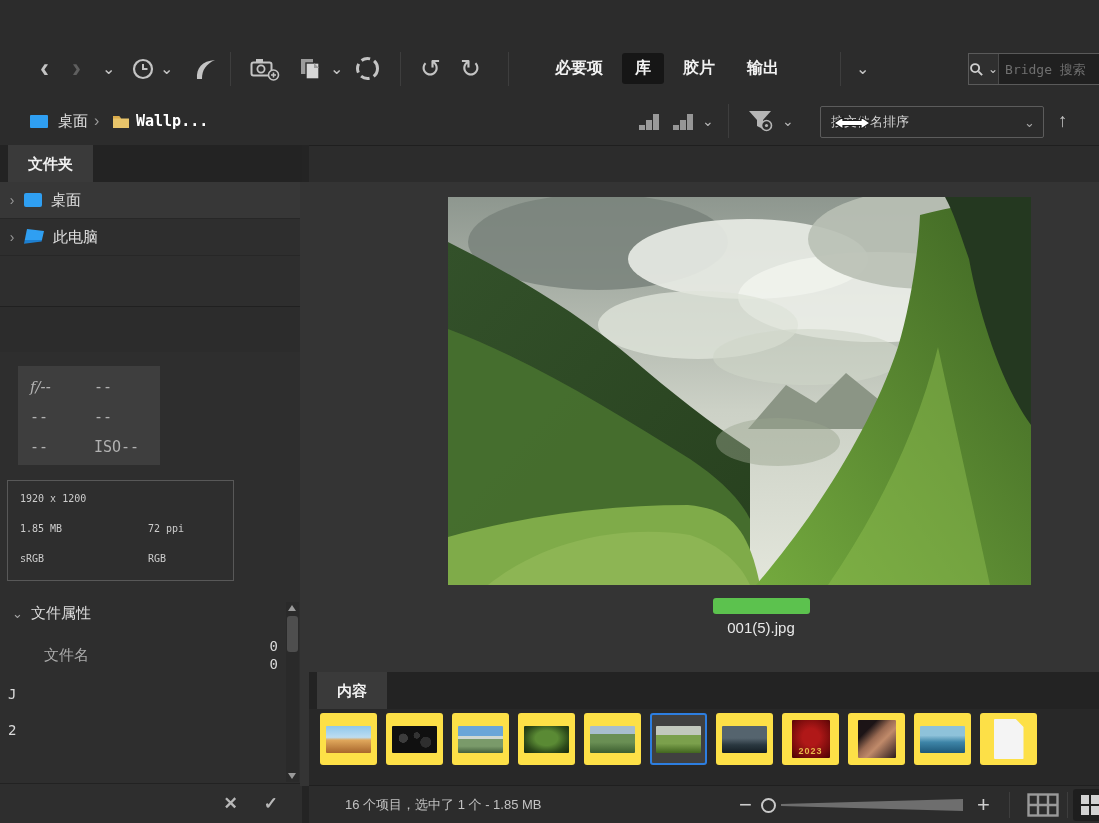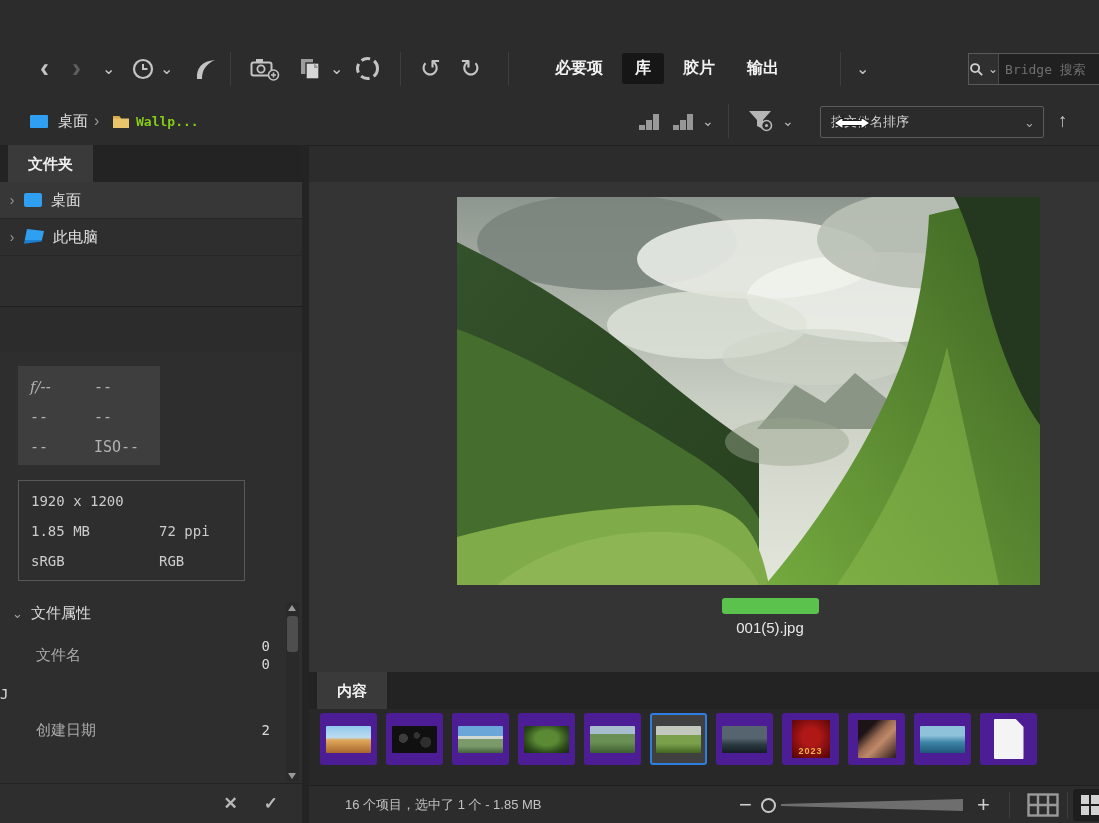--- a/index.html
+++ b/index.html
@@ -26,21 +26,21 @@
              background:#202020;display:flex;align-items:stretch;}
   .search-left{width:50px;background:#2f2f2f;border-right:1px solid #4a4a4a;display:flex;align-items:center;justify-content:center;gap:4px;color:#c9c9c9;}
   .searchbox input{flex:1;border:none;background:transparent;color:#a0a0a0;outline:none;
                    font-family:"DejaVu Sans Mono",monospace;font-size:13px;padding:0 6px;}
   .searchbox input::placeholder{color:#6f6f6f;}
 
   
   .pathbar{position:absolute;top:97px;left:0;width:100%;height:48px;background:#2c2c2c;border-bottom:1px solid #1f1f1f;}
   .pathbar .pb{position:absolute;top:0;height:48px;display:flex;align-items:center;}
   .deskic{width:18px;height:13px;background:#2f9ff2;border-radius:1px;}
-  .crumb-label{font-family:"DejaVu Sans Mono",monospace;font-size:13px;color:#84cc16;font-weight:bold;}
+  .crumb-label{font-family:"DejaVu Sans Mono",monospace;font-size:15px;color:#ffffff;font-weight:bold;}
   .sortbox{position:absolute;left:820px;top:9px;width:222px;height:30px;border:1px solid #5c5c5c;border-radius:2px;
            display:flex;align-items:center;background:#2b2b2b;}
   .sortbox .slabel{font-size:13px;color:#d2d2d2;padding-left:10px;flex:1;}
   .sortbox .schev{color:#a7a7a7;font-size:13px;padding-right:8px;}
 
   
   .tabstrip{position:absolute;background:#232323;display:flex;align-items:flex-end;}
   .ptab{height:37px;line-height:37px;background:#3a3a3a;font-weight:bold;font-size:15px;color:#f0f0f0;
         padding:0 20px;margin-left:8px;}
   .hgap{position:absolute;top:306px;left:0;width:302px;height:9px;background:#2c2c2c;border-top:1px solid #202020;}
@@ -57,51 +57,51 @@
                  clip-path:polygon(15% 0,100% 12%,88% 78%,0 92%);height:16px;}
   .tree-label{font-size:15px;color:#e2e2e2;}
 
   
   .meta-body{position:absolute;top:352px;left:0;width:302px;height:431px;background:#2e2e2e;overflow:hidden;}
   .placard{position:absolute;left:18px;top:14px;width:142px;height:99px;background:#3e3e3e;
            font-family:"DejaVu Sans Mono",monospace;font-size:15px;color:#b2b2b2;}
   .placard .prow{position:absolute;left:12px;right:8px;display:flex;}
   .placard .c1{width:64px;}
   .placard .fstop{font-family:"DejaVu Serif",serif;font-style:italic;}
-  .infobox{position:absolute;left:18px;top:128px;width:225px;height:99px;border:1px solid #585858;
-           font-family:"DejaVu Sans Mono",monospace;font-size:14px;color:#cccccc;}
+  .infobox{position:absolute;left:7px;top:128px;width:225px;height:99px;border:1px solid #585858;
+           font-family:"DejaVu Sans Mono",monospace;font-size:10px;color:#cccccc;}
   .infobox .irow{position:absolute;left:12px;right:6px;display:flex;}
   .infobox .ic1{width:128px;}
   .props-head{position:absolute;left:12px;top:252px;display:flex;align-items:center;gap:8px;
               font-size:15px;color:#dcdcdc;}
   .props-head .hchev{color:#a5a5a5;font-size:13px;}
-  .prop-rows{position:absolute;left:0;top:282px;width:280px;}
+  .prop-rows{position:absolute;left:8px;top:282px;width:280px;}
   .prop-row{display:flex;align-items:center;min-height:30px;padding:3px 0;}
   .plabel{font-size:15px;color:#ababab;padding-left:36px;flex:1;}
   .pvals{font-family:"DejaVu Sans Mono",monospace;font-size:14px;color:#dadada;text-align:right;padding-right:10px;line-height:18px;}
   .mscroll{position:absolute;right:3px;top:250px;width:13px;height:180px;background:#2a2a2a;}
   .mscroll .tri-up{position:absolute;top:3px;left:2px;width:0;height:0;border-left:4px solid transparent;border-right:4px solid transparent;border-bottom:6px solid #9a9a9a;}
   .mscroll .tri-dn{position:absolute;bottom:3px;left:2px;width:0;height:0;border-left:4px solid transparent;border-right:4px solid transparent;border-top:6px solid #9a9a9a;}
   .mscroll .thumb{position:absolute;top:14px;left:1px;width:11px;height:36px;background:#4e4e4e;}
   .left-actions{position:absolute;top:783px;left:0;width:302px;height:40px;background:#2e2e2e;border-top:1px solid #222;
                 display:flex;justify-content:flex-end;align-items:center;gap:26px;padding-right:0;box-sizing:border-box;}
   .act{color:#b8b8b8;font-size:17px;font-weight:bold;}
   .act.x{margin-right:0;}
   .act.chk{margin-right:24px;}
 
   
-  .preview-body{position:absolute;top:182px;left:309px;right:0;height:604px;background:#343434;}
+  .preview-body{position:absolute;top:182px;left:300px;right:0;height:604px;background:#343434;}
   .pimg{position:absolute;left:148px;top:15px;width:583px;height:388px;}
   .label-bar{position:absolute;left:413px;top:416px;width:97px;height:16px;border-radius:3px;background:#5cc24e;}
   .fname{position:absolute;left:361px;top:437px;width:200px;text-align:center;font-size:15px;color:#e8e8e8;}
 
   
   .content-body{position:absolute;top:709px;left:309px;right:0;height:76px;background:#282828;}
   .thumbs{position:absolute;left:11px;top:4px;display:flex;gap:9px;}
-  .thumb{width:57px;height:52px;background:#4c1d95;border-radius:3px;display:flex;align-items:center;justify-content:center;flex:none;box-sizing:border-box;}
+  .thumb{width:57px;height:52px;background:#fde047;border-radius:3px;display:flex;align-items:center;justify-content:center;flex:none;box-sizing:border-box;}
   .thumb.sel{background:#404040;border:2px solid var(--accent);}
   .timg{width:45px;height:27px;border-radius:1px;position:relative;overflow:hidden;}
   .timg.sq{width:38px;height:38px;}
   .th-desert{background:linear-gradient(180deg,#8fc8ec 0%,#bcdcf0 42%,#e0a85c 52%,#a8662c 100%);}
   .th-darkmap{background-color:#101010;background-image:radial-gradient(circle at 25% 45%,#3c3c3c 0 12%,transparent 13%),radial-gradient(circle at 55% 35%,#333 0 10%,transparent 11%),radial-gradient(circle at 75% 60%,#2e2e2e 0 14%,transparent 15%);}
   .th-mountain{background:linear-gradient(180deg,#6aa6d8 0 38%,#cfd8d2 38% 48%,#7a9a6a 48% 75%,#44603c 100%);}
   .th-forest{background:radial-gradient(ellipse at 50% 45%,#5a8a34 0 35%,#2c4a1a 70%,#16280e 100%);}
   .th-river{background:linear-gradient(180deg,#a8bece 0 30%,#6a8f54 30% 60%,#3c5e30 100%);}
   .th-valley{background:linear-gradient(180deg,#c2c8bd 0 34%,#7ba04c 34% 65%,#42661f 100%);}
   .th-sea{background:linear-gradient(180deg,#55646e 0 45%,#2a3840 70%,#141e24 100%);}
@@ -302,21 +302,20 @@
             <div>0</div>
             <div>0</div>
           </div>
         </div>
         <div class="prop-row">
           <div class="pvals">
             <div>J</div>
           </div>
         </div>
         <div class="prop-row">
-          <span class="plabel">创建日期</span>
           <div class="pvals">
             <div>2</div>
           </div>
         </div>
       </div>
     <div class="mscroll">
       <div class="tri-up"></div>
       <div class="thumb"></div>
       <div class="tri-dn"></div>
     </div>

